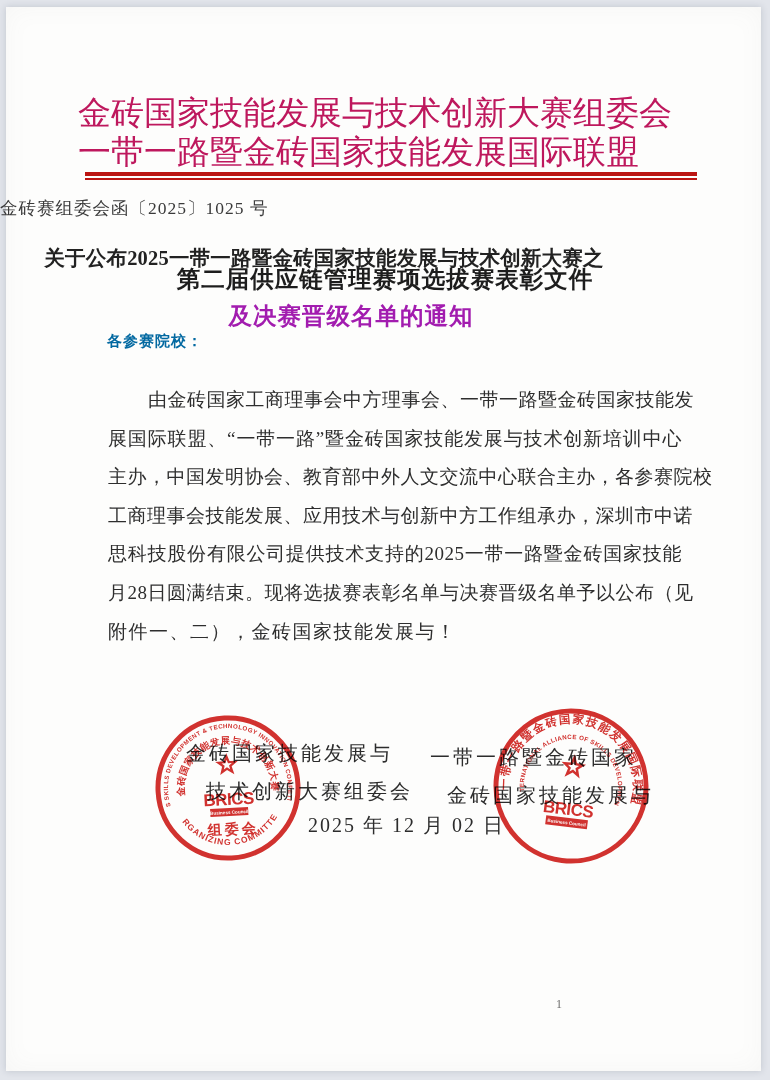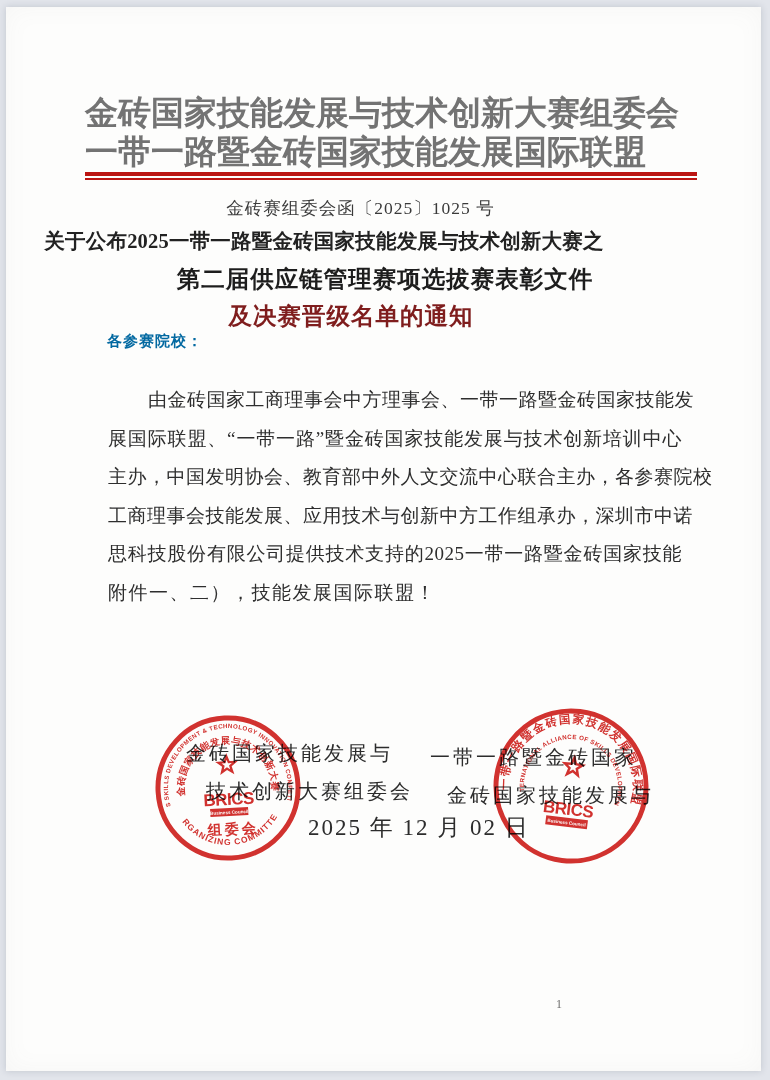--- a/index.html
+++ b/index.html
@@ -8,48 +8,48 @@
     background:#e2e5eb;
     font-family:"Liberation Serif", serif;
   }
   .page{
     position:absolute;left:6px;top:7px;right:9px;bottom:9px;
     background:#fdfdfc;
     box-shadow:0 0 7px rgba(40,50,70,.18), inset 0 0 24px rgba(120,120,120,.05);
   }
   
   .letterhead{
-    position:absolute;left:85px;top:94px;width:612px;
-    color:#737373;font-weight:bold;text-align:justify;
+    position:absolute;left:78px;top:94px;width:612px;
+    color:#be185d;font-weight:normal;text-align:justify;
   }
   .lh-line{font-size:33px;line-height:39px;text-align:justify;text-align-last:justify;white-space:nowrap;display:block;width:100%;}
   .lh-line{display:flex;justify-content:space-between;}
   .divider{position:absolute;left:85px;top:172px;width:612px;}
   .divider .thick{height:4px;background:#bb1512;}
   .divider .thin{height:2px;background:#bb1512;margin-top:2px;}
   .docnum{
-    position:absolute;left:0;top:196px;width:681px;text-align:center;
-    font-size:17.5px;color:#3a3a3a;letter-spacing:1px;margin-left:20px;
+    position:absolute;left:0;top:196px;width:681px;text-align:left;
+    font-size:17.5px;color:#3a3a3a;letter-spacing:1px;
   }
-  .title1{position:absolute;left:0;top:227px;width:648px;text-align:center;
+  .title1{position:absolute;left:0;top:244px;width:648px;text-align:center;
     font-size:20.5px;font-weight:bold;color:#222;letter-spacing:0.2px;}
   .title2{position:absolute;left:0;top:263px;width:770px;text-align:center;
     font-size:23.5px;font-weight:bold;color:#1d1d1d;letter-spacing:1px;}
   .title3{position:absolute;left:0;top:300px;width:702px;text-align:center;
-    font-size:23.5px;font-weight:bold;color:#7f1d1d;letter-spacing:1px;}
+    font-size:23.5px;font-weight:bold;color:#a21caf;letter-spacing:1px;}
   .salutation{position:absolute;left:107px;top:332px;font-size:15px;font-weight:bold;color:#0369a1;letter-spacing:1px;}
   .paragraph{position:absolute;left:108px;top:381px;width:574px;color:#2e2e2e;}
   .para-line{
     font-size:19px;height:38.6px;line-height:38.6px;white-space:nowrap;
     text-align:justify;text-align-last:justify;display:block;letter-spacing:0.5px;
   }
   .para-line.first{padding-left:40px;width:534px;}
   .para-line.last{display:block;text-align:left;text-align-last:left;letter-spacing:1.5px;}
   .sig{position:absolute;color:#2c2c2c;font-size:20px;letter-spacing:3px;white-space:nowrap;}
-  .date{position:absolute;left:308px;top:812px;color:#2c2c2c;font-size:23px;letter-spacing:2px;white-space:nowrap;}
+  .date{position:absolute;left:308px;top:812px;color:#2c2c2c;font-size:20px;letter-spacing:2px;white-space:nowrap;}
   .pagenum{position:absolute;left:556px;top:997px;font-size:12px;color:#6d6d6d;}
   
   .stamp{position:absolute;mix-blend-mode:multiply;opacity:.92;}
   .stamp text{fill:#cf201d;font-family:"Liberation Sans", sans-serif;}
   .st-en{font-size:6.2px;font-weight:bold;letter-spacing:0.4px;}
   .st-en-b{font-size:8.5px;font-weight:bold;letter-spacing:1px;}
   .st-cn-inner{font-size:9.5px;font-weight:bold;letter-spacing:0.5px;}
   .st-cn-outer{font-size:11.5px;font-weight:bold;letter-spacing:1.5px;}
   .st-brics{font-size:17px;font-weight:bold;letter-spacing:-0.5px;}
   .st-brics-sub{font-size:4.6px;font-weight:bold;fill:#ffffff !important;}
@@ -76,21 +76,22 @@
 <div class="title3">及决赛晋级名单的通知</div>
 
 <div class="salutation">各参赛院校：</div>
 
 <div class="paragraph">
   <span class="para-line first">由金砖国家工商理事会中方理事会、一带一路暨金砖国家技能发</span>
   <span class="para-line">展国际联盟、“一带一路”暨金砖国家技能发展与技术创新培训中心</span>
   <span class="para-line">主办，中国发明协会、教育部中外人文交流中心联合主办，各参赛院校</span>
   <span class="para-line">工商理事会技能发展、应用技术与创新中方工作组承办，深圳市中诺</span>
   <span class="para-line">思科技股份有限公司提供技术支持的2025一带一路暨金砖国家技能</span>
-  <span class="para-line last">附件一、二），技能发展国际联盟！</span>
+  <span class="para-line">月28日圆满结束。现将选拔赛表彰名单与决赛晋级名单予以公布（见</span>
+  <span class="para-line last">附件一、二），金砖国家技能发展与！</span>
 </div>
 
 <div class="sig" style="left:186px;top:740px;">金砖国家技能发展与</div>
 <div class="sig" style="left:206px;top:778px;">技术创新大赛组委会</div>
 <div class="sig" style="left:430px;top:744px;">一带一路暨金砖国家</div>
 <div class="sig" style="left:447px;top:782px;">金砖国家技能发展与</div>
 <div class="date">2025 年 12 月 02 日</div>
 
 <svg class="stamp" style="left:149px;top:708px;transform:rotate(-3deg);" width="158" height="160" viewBox="0 0 158 160" aria-hidden="true">
   <defs>

